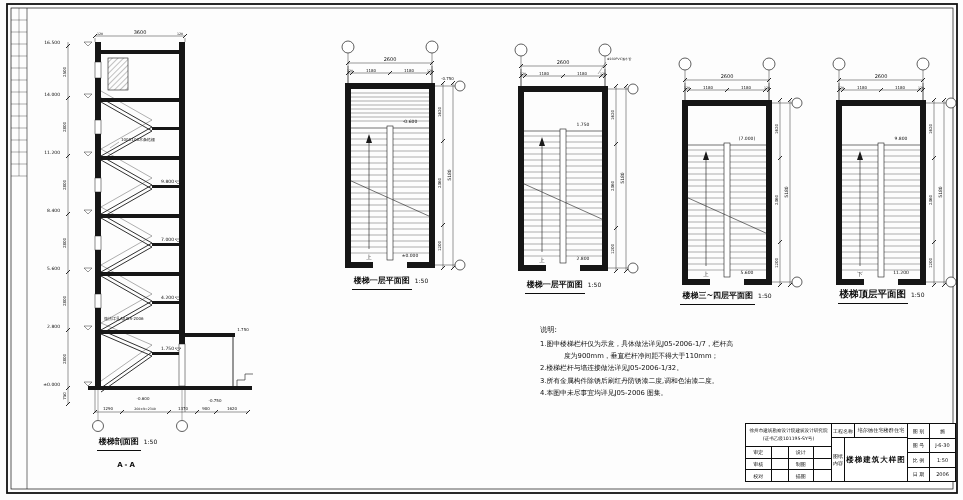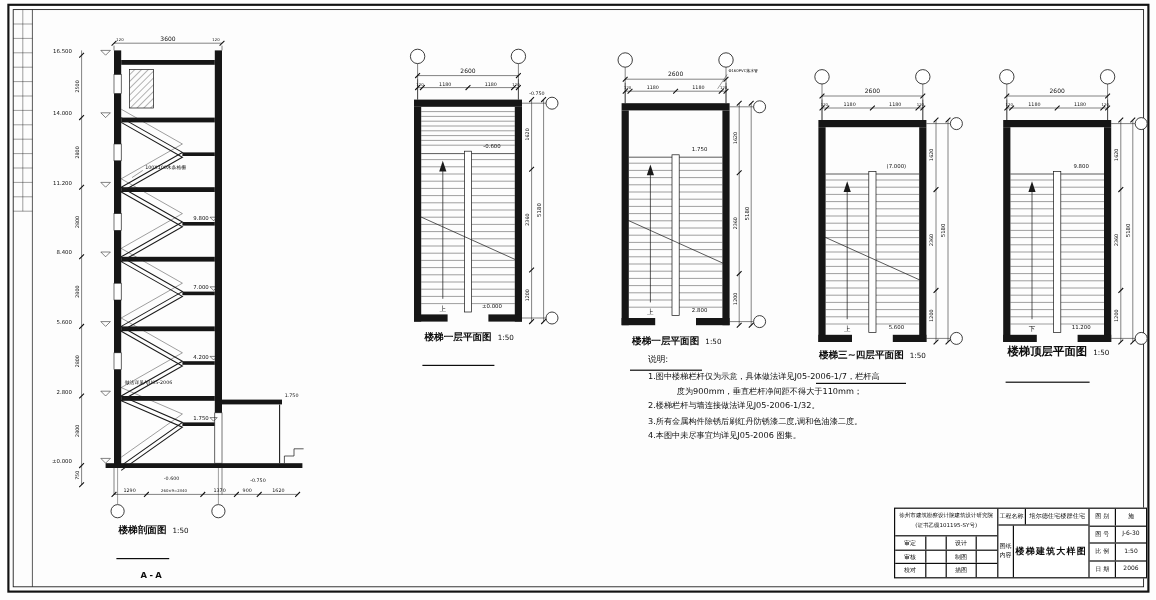--- a/index.html
+++ b/index.html
@@ -9,25 +9,25 @@
   .w035{stroke:#1a1a1a;stroke-width:.35;fill:none}
   .w04{stroke:#1a1a1a;stroke-width:.45;fill:none}
   .w05{stroke:#1a1a1a;stroke-width:.6;fill:none}
   .w08{stroke:#1a1a1a;stroke-width:.9;fill:none}
   .tk{stroke:#111;stroke-width:.9;fill:none}
   .wall{fill:#161616;stroke:none}
   .c{fill:#fff;stroke:#1a1a1a;stroke-width:.7}
   .t32{font-size:3.2px}.t4{font-size:4px}.t45{font-size:4.5px}.t5{font-size:5px}.t55{font-size:5.5px}
   .mid{text-anchor:middle}.end{text-anchor:end}
   .dt{position:absolute;text-align:center;font-weight:bold;font-size:8px;color:#0d0d0d;line-height:1.25}
-  .dt .nm{display:inline-block;border-bottom:1.8px solid #0d0d0d;padding:0 2px 18px}
+  .dt .nm{display:inline-block;border-bottom:1.8px solid #0d0d0d;padding:0 2px 3px}
   .dt .sc{font-weight:normal;font-size:6px;margin-left:3px}
   .dt .sub{font-size:7px;letter-spacing:2px;margin-top:10px}
   .dt-big{font-size:9.5px}
-  .notes{position:absolute;left:540px;top:294px;width:240px;font-size:6.8px;line-height:1.8;color:#0e0e0e}
+  .notes{position:absolute;left:540px;top:324px;width:240px;font-size:6.8px;line-height:1.8;color:#0e0e0e}
   .notes .hd{font-size:7.2px;margin-bottom:1px}
   .notes .n1,.notes .n2{margin-left:24px}
   .tb{position:absolute;left:745px;top:423px;width:211px;height:59px;border:1.6px solid #0d0d0d;display:flex;font-size:5px;color:#0d0d0d;background:#fff;box-sizing:border-box}
   .tb *{box-sizing:border-box}
   .tbL{width:86px;border-right:.8px solid #0d0d0d;display:flex;flex-direction:column}
   .tbCo{height:23px;border-bottom:.8px solid #0d0d0d;font-size:4.6px;text-align:center;padding-top:3px;line-height:1.7}
   .tbSign{flex:1;display:flex;flex-direction:column}
   .sRow{flex:1;display:flex;border-bottom:.6px solid #0d0d0d}
   .sRow:last-child{border-bottom:none}
   .sRow span{display:flex;align-items:center;justify-content:center;border-right:.6px solid #0d0d0d}

